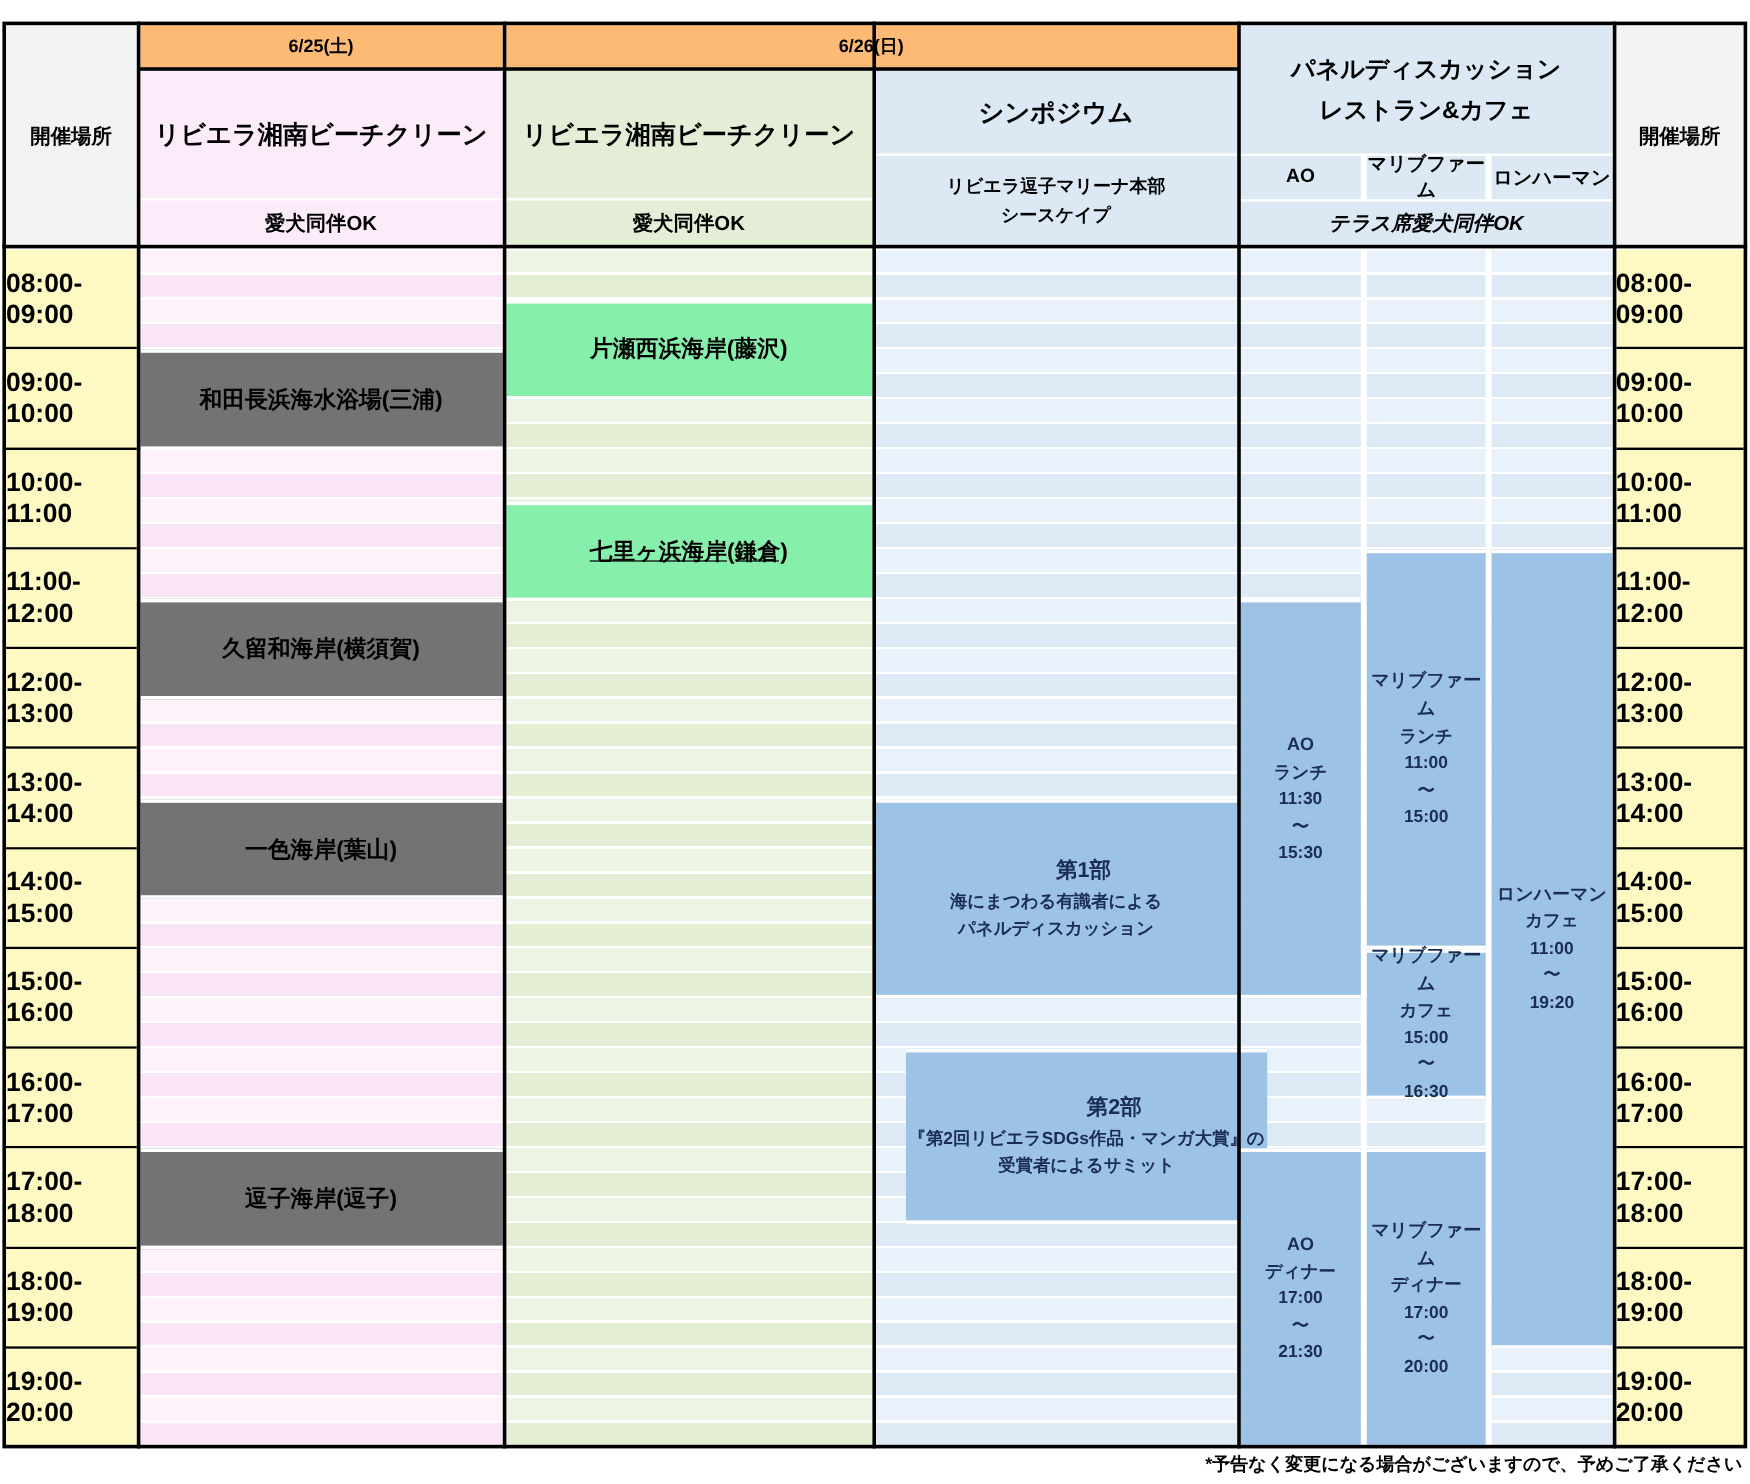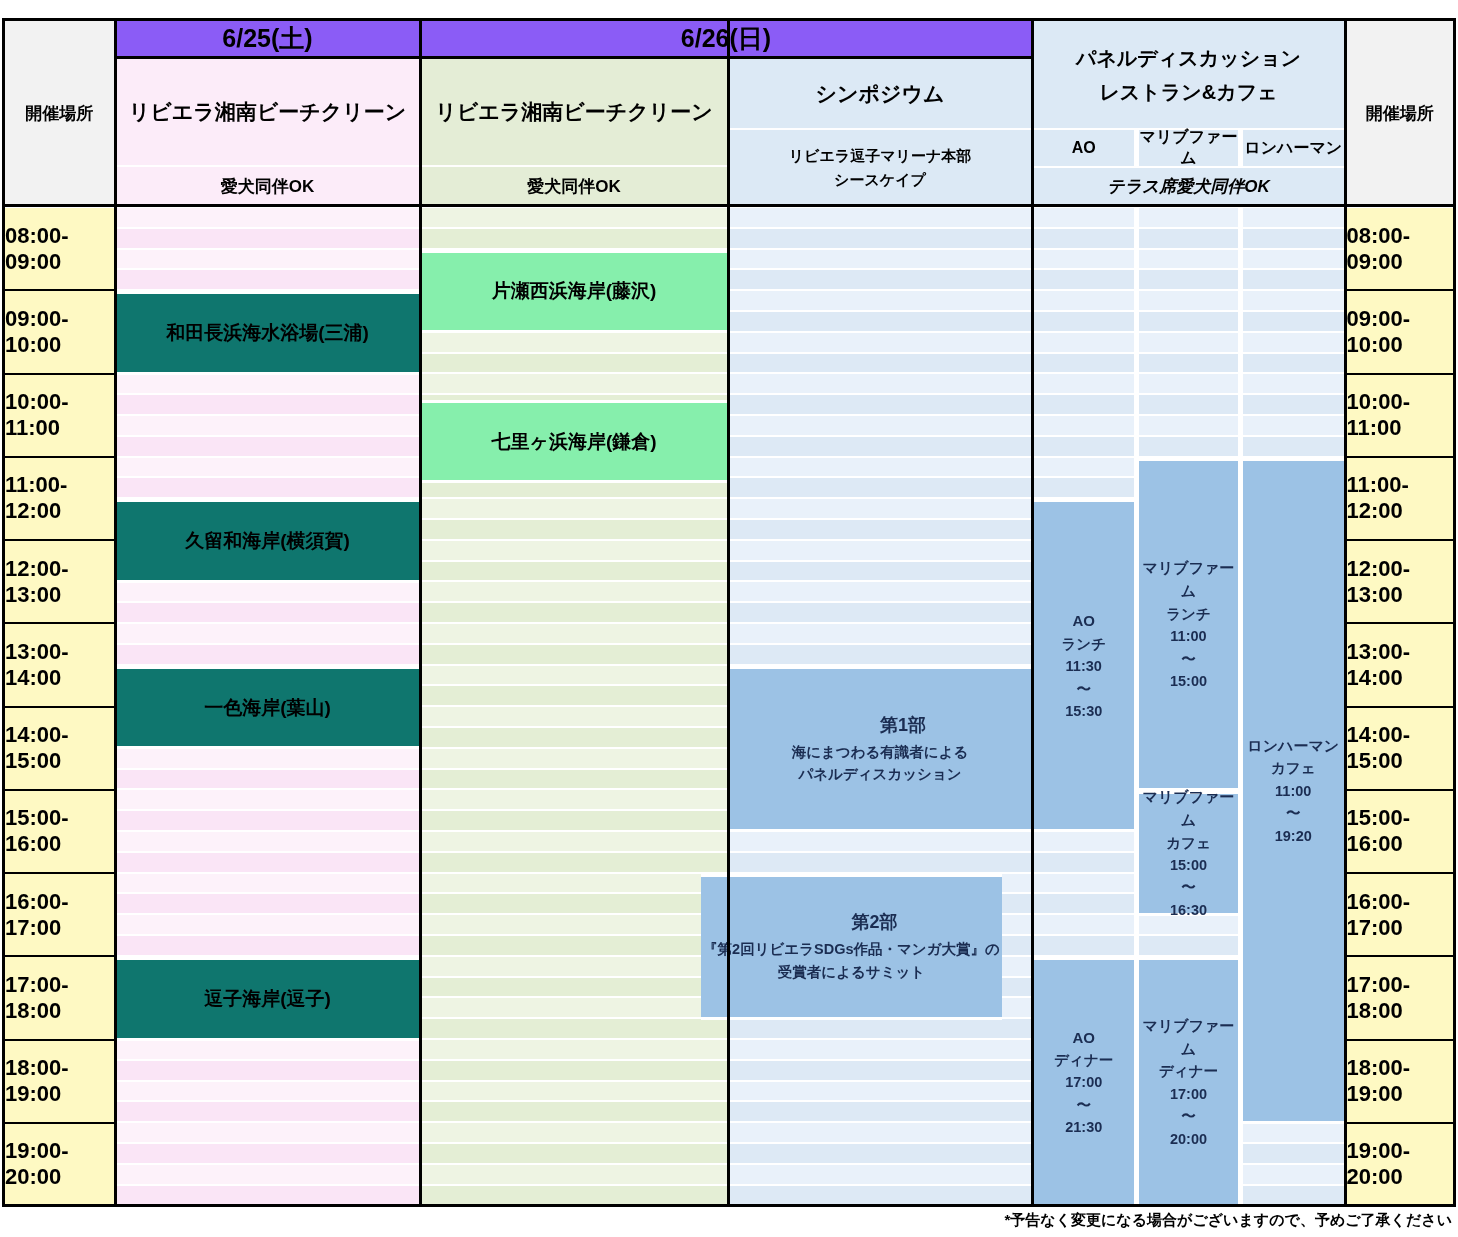--- a/index.html
+++ b/index.html
@@ -21,40 +21,40 @@
     #eef4e3 0px,#eef4e3 18.8px,#ffffff 18.8px,#ffffff 20.8px,
     #e4eed5 20.8px,#e4eed5 39.6px,#ffffff 39.6px,#ffffff 41.6px);}
   .bg.bluebg{background:repeating-linear-gradient(180deg,
     #e9f1fa 0px,#e9f1fa 18.8px,#ffffff 18.8px,#ffffff 20.8px,
     #dde9f5 20.8px,#dde9f5 39.6px,#ffffff 39.6px,#ffffff 41.6px);}
   .bg.graybg{background:#f2f2f2;}
   
   .cell{position:absolute;display:flex;align-items:center;justify-content:center;
     text-align:center;box-sizing:border-box;z-index:3;}
   .venue-cell{background:#f2f2f2;font-size:17px;}
-  .date-cell{background:#8b5cf6;font-size:25px;}
+  .date-cell{background:#fdba74;font-size:15px;}
   .colhdr{flex-direction:column;align-items:stretch;}
   .colhdr .hdr-title{flex:1;display:flex;align-items:center;justify-content:center;font-size:21px;}
   .colhdr .hdr-sub{height:38px;display:flex;align-items:center;justify-content:center;
     font-size:17px;border-top:2px solid rgba(255,255,255,.95);}
   .pinkhdr{background:#fcecf9;}
   .greenhdr{background:#e4edd6;}
   .bluehdr{background:#dce9f5;}
   .sympo-sub{flex-direction:column;font-size:15px;line-height:1.6;}
   .rest-title{flex-direction:column;font-size:20px;line-height:1.7;}
   .vname-cell{font-size:16px;}
   .terrace-cell{font-size:17px;font-style:italic;}
   
   .tcell{position:absolute;background:#fef9c3;display:flex;align-items:center;justify-content:center;
     font-size:22px;box-sizing:border-box;border-bottom:2px solid #000;z-index:3;}
   .tcell.last{border-bottom:none;}
   
   .evt{position:absolute;z-index:2;box-sizing:border-box;border-top:3px solid #fff;border-bottom:3px solid #fff;
     display:flex;flex-direction:column;align-items:center;justify-content:center;text-align:center;}
-  .evt.pink{background:#0f766e;}
+  .evt.pink{background:#737373;}
   .evt.green{background:#86efac;}
   .evt.blue{background:#9cc2e5;color:#1b2d52;}
   .beach-label{font-size:19px;color:#000;}
   .evt-title{font-size:18px;margin-bottom:4px;margin-left:46px;}
   .evt-line{font-size:14.5px;line-height:1.55;}
   .vline-txt{font-size:14.5px;line-height:1.55;}
   .vline-txt.vname{font-size:15px;}
   .footnote{position:absolute;left:700px;top:1211px;width:752px;text-align:right;font-size:15px;z-index:5;}
 </style>
 </head>
@@ -146,29 +146,29 @@
     </div>
     <div class="evt pink" style="left: 116.5px; width: 302px; top: 665.875px; height: 83.25px;">
       <div class="beach-label">一色海岸(葉山)</div>
     </div>
     <div class="evt pink" style="left: 116.5px; width: 302px; top: 957.25px; height: 83.25px;">
       <div class="beach-label">逗子海岸(逗子)</div>
     </div>
     <div class="evt green" style="left: 421.5px; width: 305px; top: 249.625px; height: 83.25px;">
       <div class="beach-label">片瀬西浜海岸(藤沢)</div>
     </div>
-    <div class="evt green" style="left: 421.5px; width: 305px; top: 400px; height: 83.25px;">
+    <div class="evt green" style="left: 421.5px; width: 305px; top: 418px; height: 83.25px; text-decoration: underline;">
       <div class="beach-label">七里ヶ浜海岸(鎌倉)</div>
     </div>
     <div class="evt blue" style="left: 729.5px; width: 301px; top: 665.875px; height: 166.5px;">
       <div class="evt-title">第1部</div>
       <div class="evt-line">海にまつわる有識者による</div>
       <div class="evt-line">パネルディスカッション</div>
     </div>
-    <div class="evt blue" style="left: 701px; width: 301px; top: 874px; height: 145.688px;">
+    <div class="evt blue" style="left: 755px; width: 301px; top: 874px; height: 145.688px;">
       <div class="evt-title">第2部</div>
       <div class="evt-line">『第2回リビエラSDGs作品・マンガ大賞』の</div>
       <div class="evt-line">受賞者によるサミット</div>
     </div>
     <div class="evt blue" style="left: 1033.5px; width: 100.5px; top: 499.375px; height: 333px;">
       <div class="vline-txt vname">AO</div>
       <div class="vline-txt">ランチ</div>
       <div class="vline-txt">11:30</div>
       <div class="vline-txt">〜</div>
       <div class="vline-txt">15:30</div>

